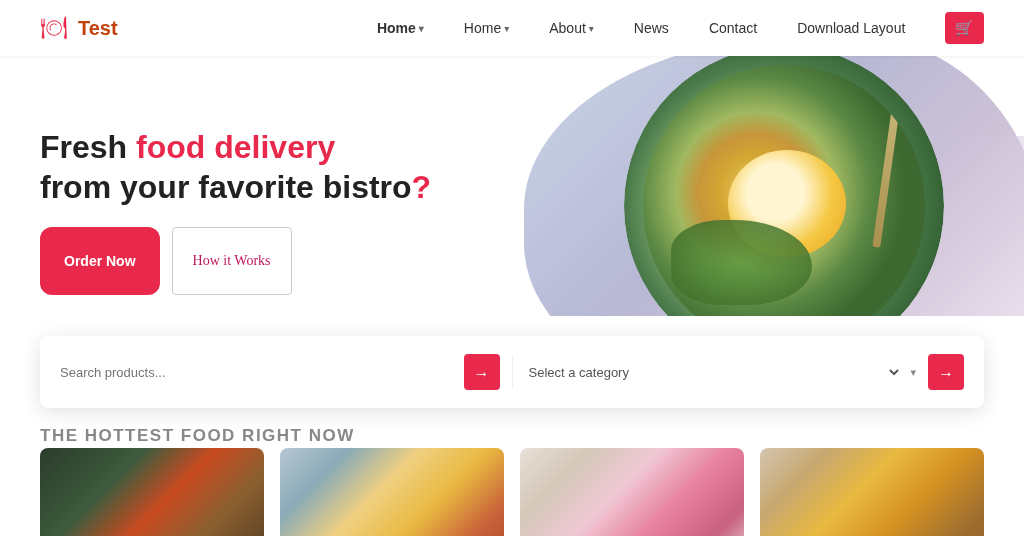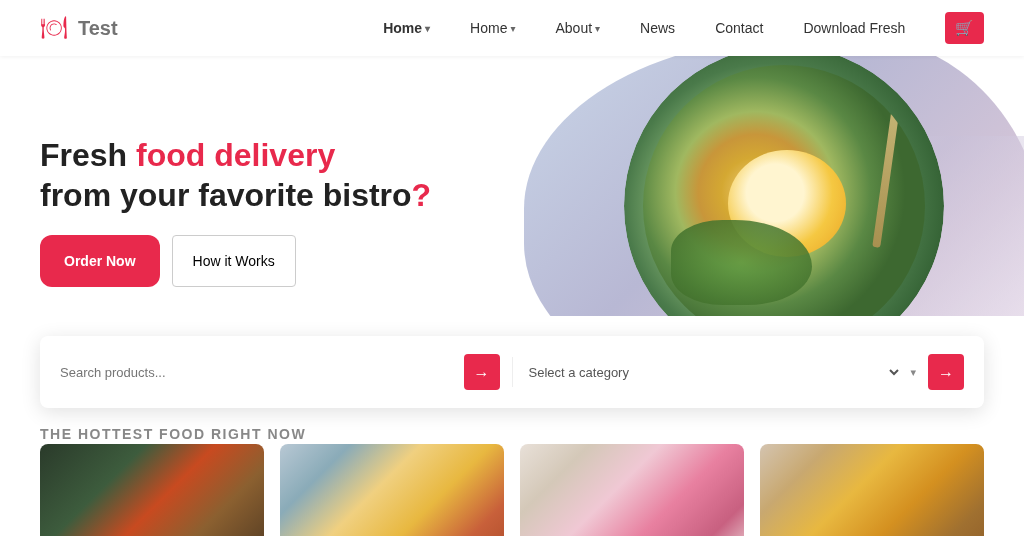--- a/index.html
+++ b/index.html
@@ -6,21 +6,21 @@
     body { font-family: 'Segoe UI', Arial, sans-serif; background: #fff; width: 1024px; height: 536px; overflow: hidden; position: relative; }
 
     
     .navbar {
       display: flex; align-items: center; justify-content: space-between;
       padding: 12px 40px; background: #fff; box-shadow: 0 1px 4px rgba(0,0,0,0.06);
       position: relative; z-index: 10;
     }
     .nav-brand { display: flex; align-items: center; gap: 10px; }
     .nav-logo { color: #e8294c; font-size: 22px; }
-    .nav-brand-name { font-size: 20px; font-weight: 700; color: #737373; }
+    .nav-brand-name { font-size: 20px; font-weight: 700; color: #c2410c; }
     .nav-links { display: flex; align-items: center; gap: 40px; }
     .nav-link { font-size: 14px; color: #333; text-decoration: none; display: flex; align-items: center; gap: 3px; cursor: pointer; }
     .nav-link.active { font-weight: 600; }
     .nav-link .caret { font-size: 10px; color: #666; }
     .nav-cart { background: #e8294c; border: none; border-radius: 4px; padding: 7px 10px; cursor: pointer; color: #fff; font-size: 15px; }
 
     
     .hero {
       position: relative; display: flex; align-items: center;
       padding: 40px 40px 0 40px; min-height: 260px; overflow: hidden;
@@ -36,23 +36,23 @@
     .hero-title { font-size: 32px; font-weight: 700; color: #222; line-height: 1.25; margin-bottom: 20px; }
     .hero-title .highlight { color: #e8294c; }
     .hero-title .question { color: #e8294c; font-weight: 900; }
     .hero-buttons { display: flex; gap: 12px; margin-top: 10px; }
     .btn-order {
       background: #e8294c; color: #fff; border: none;
       padding: 12px 24px; border-radius: 12px; font-size: 14px;
       font-weight: 600; cursor: pointer;
     }
     .btn-how {
-      background: #fff; color: #000000; border: 1px solid #ccc;
-      padding: 17px 20px; border-radius: 4px; font-size: 14px;
-      font-weight: 500; cursor: pointer;
+      background: #fff; color: #be185d; border: 1px solid #ccc;
+      padding: 25px 20px; border-radius: 4px; font-size: 14px;
+      font-weight: 500; cursor: pointer; font-family: Liberation Serif, serif;
     }
 
     
     .hero-image {
       position: absolute; right: 80px; top: -10px; z-index: 1;
       width: 320px; height: 320px; border-radius: 50%; overflow: hidden;
     }
     .food-plate {
       width: 100%; height: 100%;
       background: radial-gradient(circle at 45% 50%, #f5c842 0%, #e8a020 20%, #8db87a 40%, #4a7a4a 60%, #2d5a2d 80%);
@@ -94,21 +94,21 @@
       display: flex; align-items: center; gap: 8px; flex: 1;
     }
     .category-select {
       flex: 1; border: none; outline: none;
       font-size: 13px; color: #555; background: transparent; cursor: pointer;
     }
     .category-caret { color: #888; font-size: 11px; }
 
     
     .hottest-section { padding: 18px 40px 0 40px; }
-    .hottest-label { font-size: 14px; font-weight: 700; color: #888; letter-spacing: 1.5px; text-transform: uppercase; margin-bottom: 2px; }
+    .hottest-label { font-size: 17px; font-weight: 700; color: #888; letter-spacing: 1.5px; text-transform: uppercase; margin-bottom: 2px; }
     .food-grid { display: flex; gap: 16px; }
     .food-card { flex: 1; cursor: pointer; }
     .food-card-img {
       width: 100%; height: 130px; border-radius: 8px; overflow: hidden;
       margin-bottom: 8px;
     }
     .food-img-placeholder { width: 100%; height: 100%; }
     
     .img-ramen { background: linear-gradient(135deg, #2a3a2a 0%, #3d5c3d 30%, #c84a20 50%, #8b6030 70%, #4a3520 100%); }
     
@@ -148,21 +148,21 @@
       <span>About</span>
       <span class="caret">▾</span>
     </a>
     <a class="nav-link">
       <span>News</span>
     </a>
     <a class="nav-link">
       <span>Contact</span>
     </a>
     <a class="nav-link">
-      <span>Download Fresh</span>
+      <span>Download Layout</span>
     </a>
     <button class="nav-cart">🛒</button>
   </div>
 </nav>
 
 <section class="hero">
   <div class="hero-bg-blob"></div>
 
   <div class="hero-content">
     <h1 class="hero-title">

